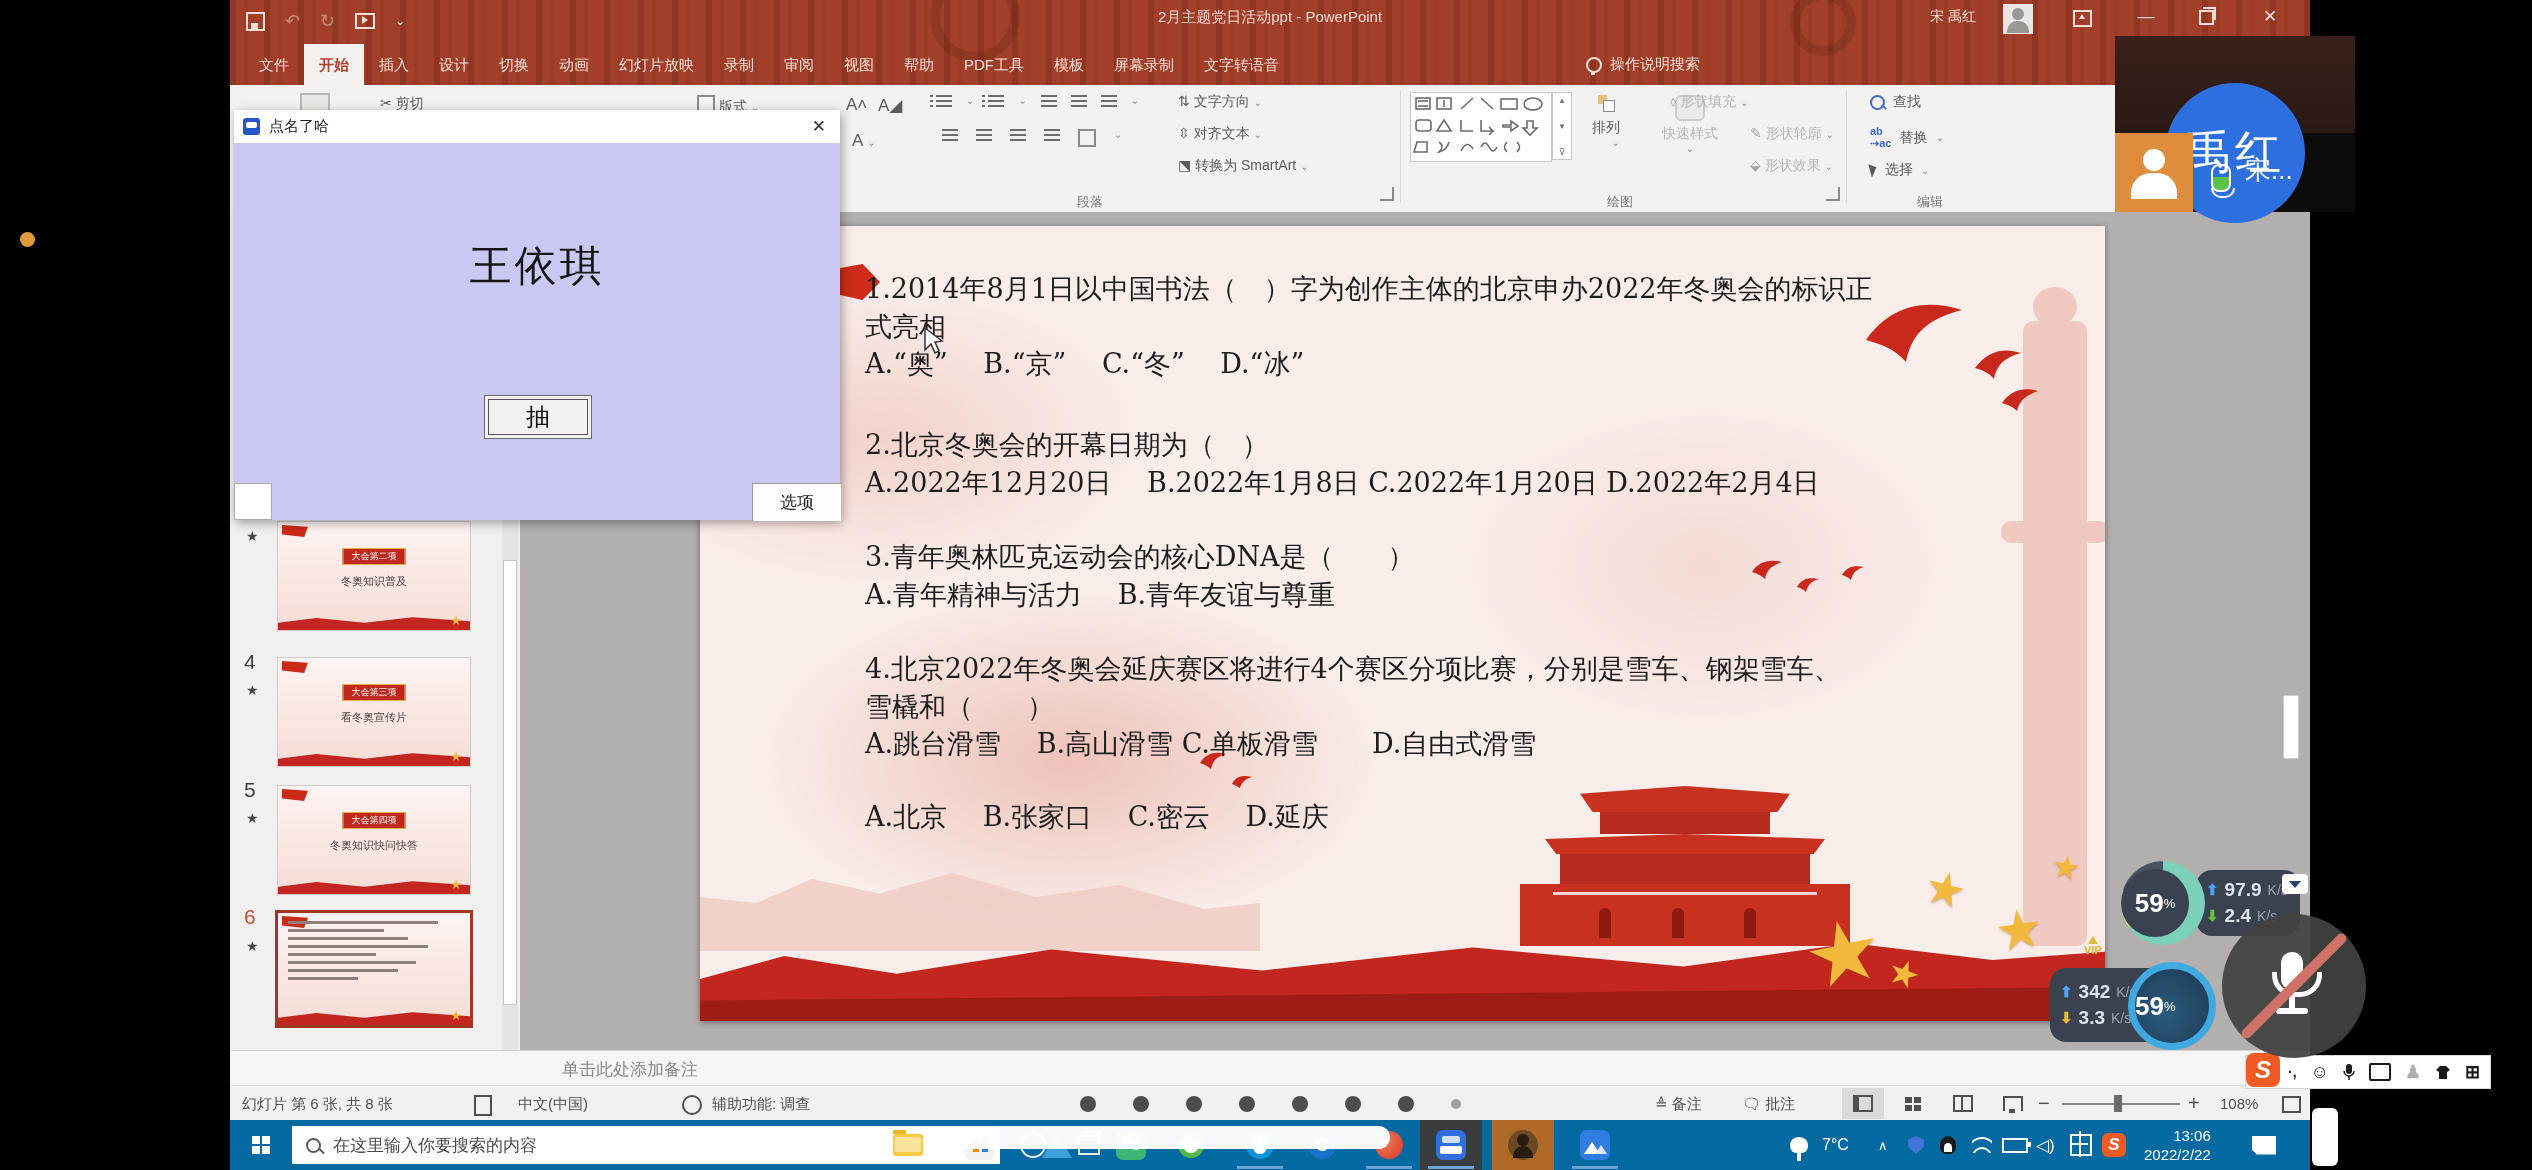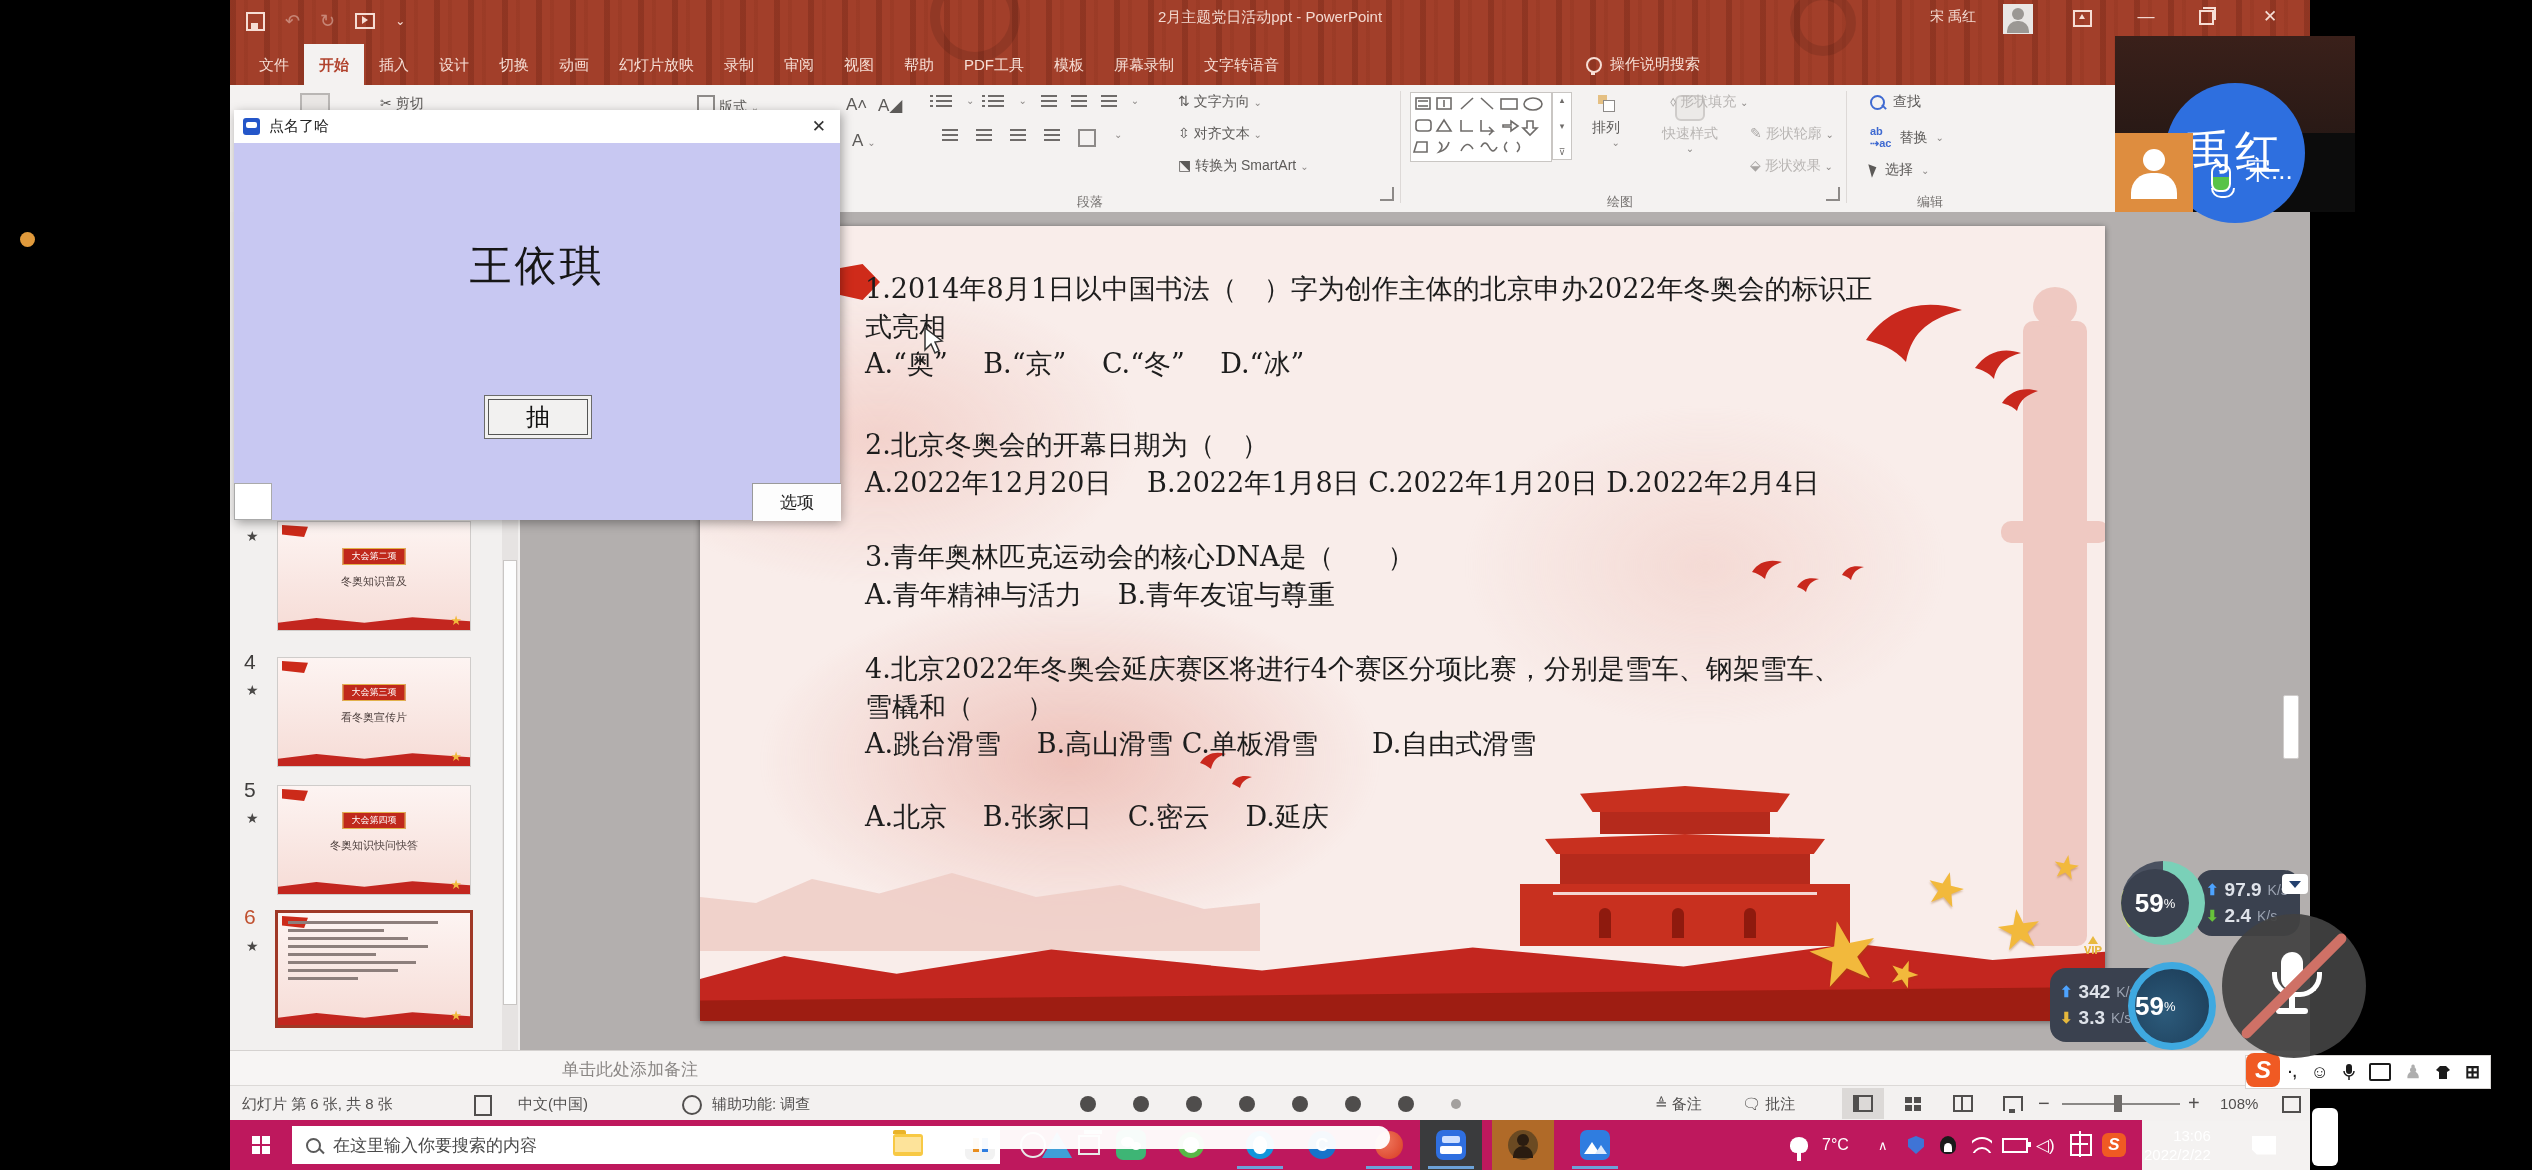--- a/index.html
+++ b/index.html
@@ -105,21 +105,21 @@
   .vicon.grid{border:none;width:16px;height:14px;background:
      linear-gradient(#514f4e,#514f4e) 0 0/7px 6px no-repeat,linear-gradient(#514f4e,#514f4e) 9px 0/7px 6px no-repeat,
      linear-gradient(#514f4e,#514f4e) 0 8px/7px 6px no-repeat,linear-gradient(#514f4e,#514f4e) 9px 8px/7px 6px no-repeat;}
   .vicon.read::before{content:"";position:absolute;left:6px;top:0;width:2px;height:13px;background:#514f4e;}
   .vicon.show{border-bottom:none;}
   .vicon.show::after{content:"";position:absolute;left:4px;top:11px;width:6px;height:4px;background:#514f4e;}
   #zoomtrack{left:1832px;top:17px;width:118px;height:2px;background:#8a8886;}
   #zoomthumb{left:1884px;top:9px;width:8px;height:17px;background:#6e6b69;}
   .fitico{width:15px;height:13px;border:2px solid #514f4e;position:relative;}
   
-  #taskbar{left:0;top:1120px;width:1912px;height:50px;background:#be185d;}
+  #taskbar{left:0;top:1120px;width:2080px;height:50px;background:#0369a1;}
   .winlogo{width:18px;height:18px;background:
      linear-gradient(#fff,#fff) 0 0/8px 8px no-repeat,linear-gradient(#fff,#fff) 10px 0/8px 8px no-repeat,
      linear-gradient(#fff,#fff) 0 10px/8px 8px no-repeat,linear-gradient(#fff,#fff) 10px 10px/8px 8px no-repeat;}
   #tsearch{left:62px;top:6px;width:708px;height:38px;background:#fff;display:flex;align-items:center;gap:12px;padding-left:14px;box-sizing:border-box;}
   .searchglyph{width:11px;height:11px;border:2px solid #5a5a5a;border-radius:50%;position:relative;}
   .searchglyph::after{content:"";position:absolute;left:10px;top:10px;width:7px;height:2px;background:#5a5a5a;transform:rotate(45deg);}
   #tsearch span{font-size:17px;color:#4a4a4a;}
   .appcell{position:absolute;top:0;width:62px;height:50px;display:flex;align-items:center;justify-content:center;}
   .underl{position:absolute;bottom:1px;left:8px;width:46px;height:3px;background:#6ca2d8;}
   .pill{left:705px;top:6px;width:455px;height:23px;background:rgba(255,255,255,.96);border-radius:12px;z-index:5;}

